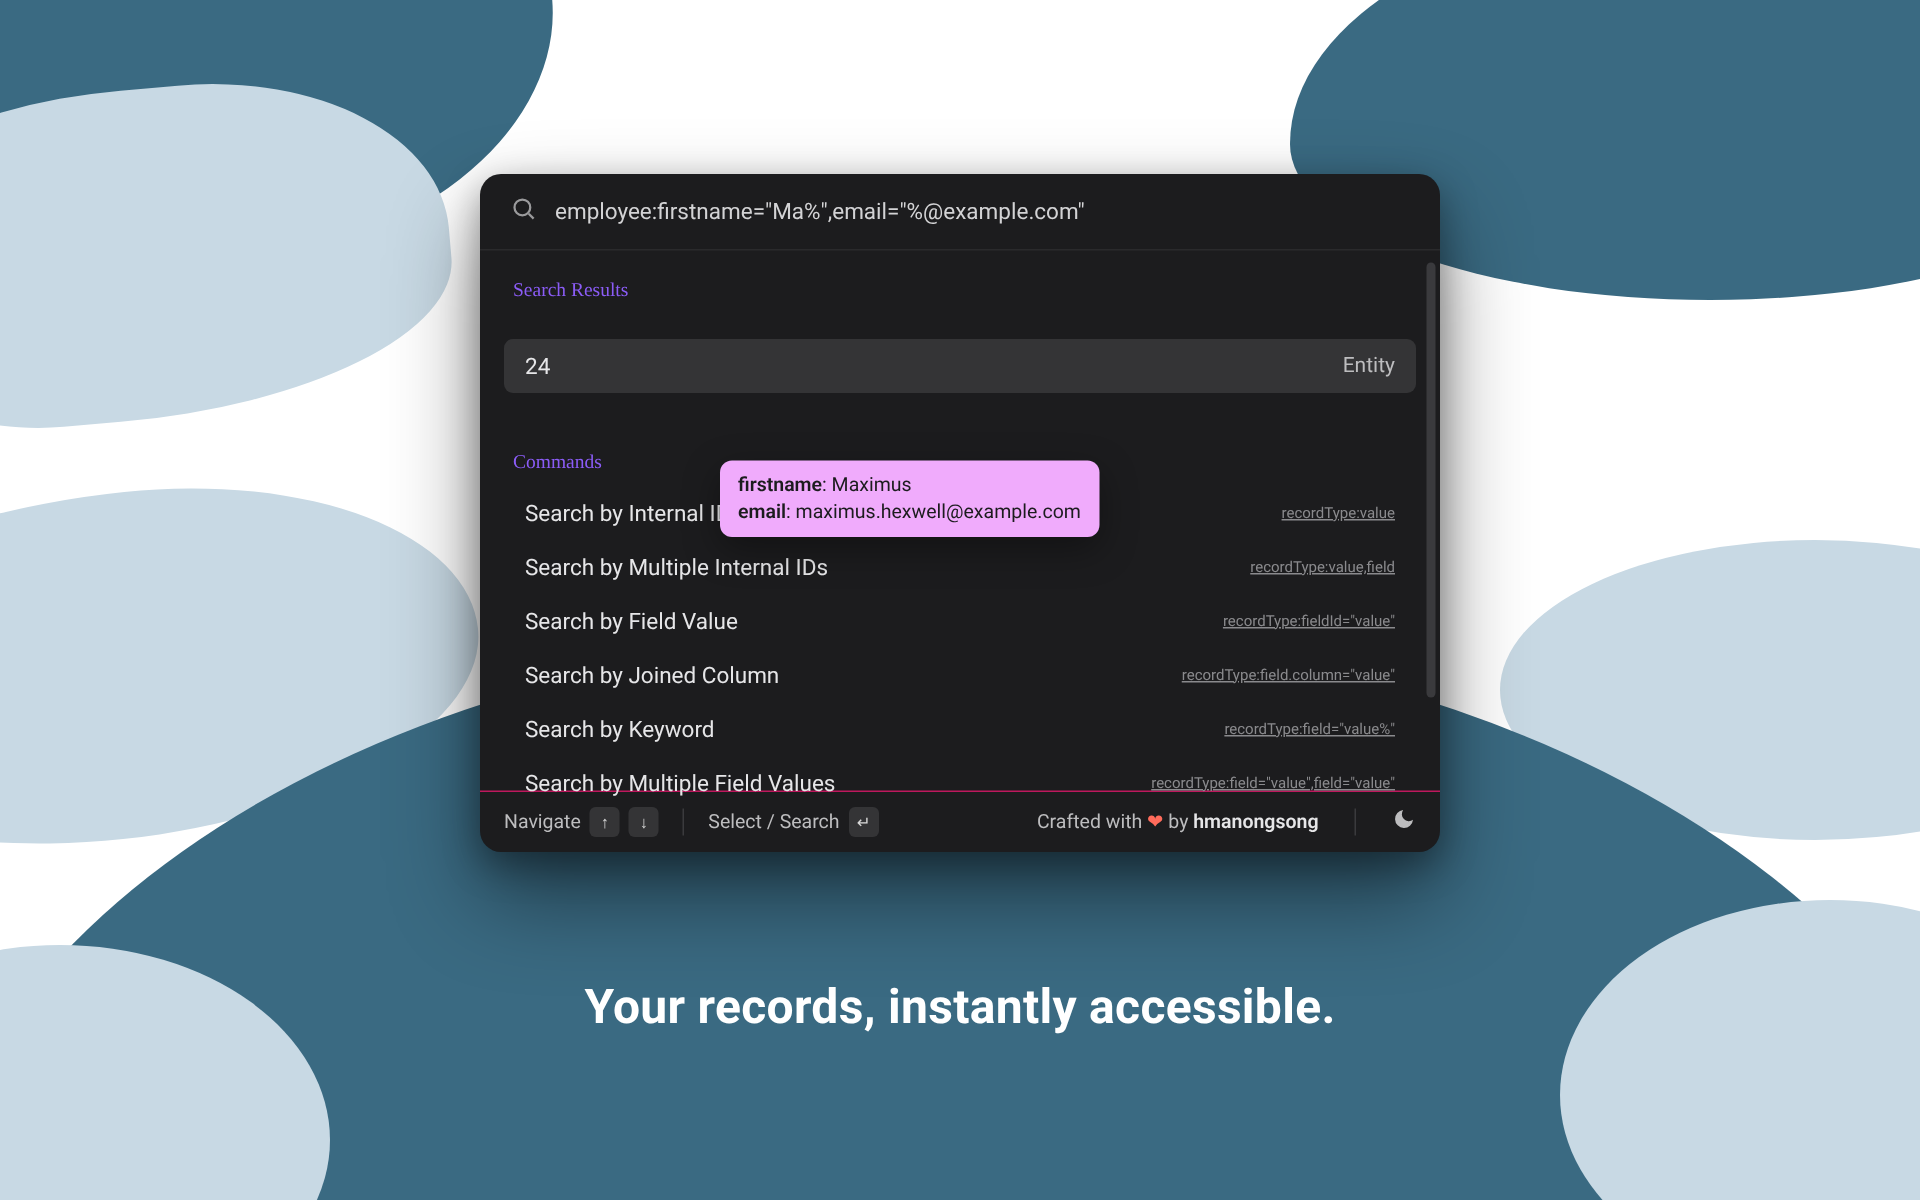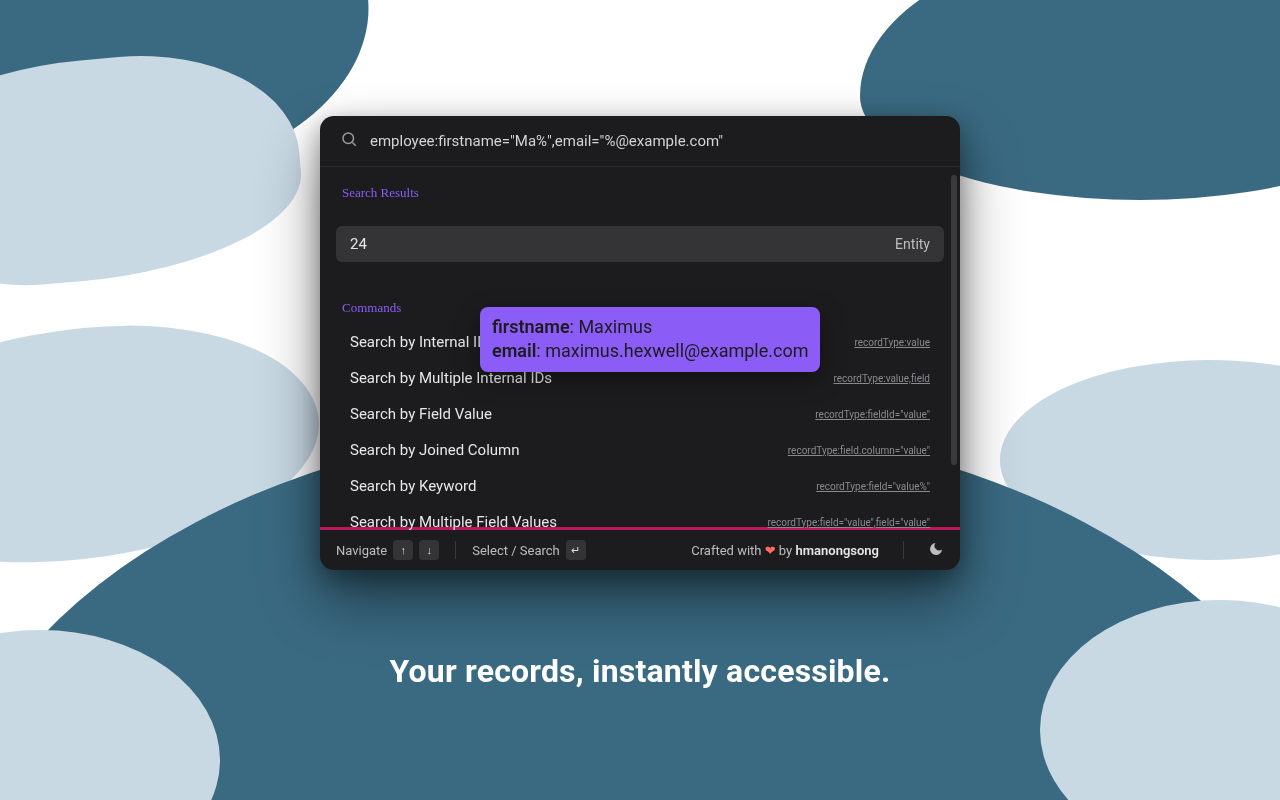--- a/index.html
+++ b/index.html
@@ -110,25 +110,25 @@
     font-size: 15px;
     color: #e6e6e8;
     position: relative;
   }
   .result-type { color: #bdbdbf; font-size: 14px; }
 
   .tooltip {
     position: absolute;
     top: 140px;
     left: 160px;
-    background: #8b5cf6;
+    background: #f0abfc;
     color: #1c1c1e;
     border-radius: 8px;
     padding: 8px 12px;
-    font-size: 18px;
+    font-size: 13px;
     line-height: 1.35;
     box-shadow: 0 8px 24px rgba(0,0,0,0.35);
     z-index: 10;
     white-space: nowrap;
   }
   .tooltip b { font-weight: 600; }
 
   .commands { margin-top: 34px; }
   .command-row {
     display: flex;
@@ -137,21 +137,21 @@
     padding: 9px 20px;
     font-size: 15px;
   }
   .command-name { color: #e6e6e8; }
   .command-syntax { color: #8a8a8d; font-size: 10px; text-decoration: underline; }
 
   .footer {
     display: flex;
     align-items: center;
     justify-content: space-between;
-    border-top: 3px solid #be185d;
+    border-top: 1px solid #be185d;
     padding: 10px 16px;
     font-size: 13px;
     color: #bdbdbf;
   }
   .footer-left { display: flex; align-items: center; gap: 16px; }
   .nav-group { display: flex; align-items: center; gap: 6px; }
   .key {
     display: inline-flex;
     align-items: center;
     justify-content: center;

